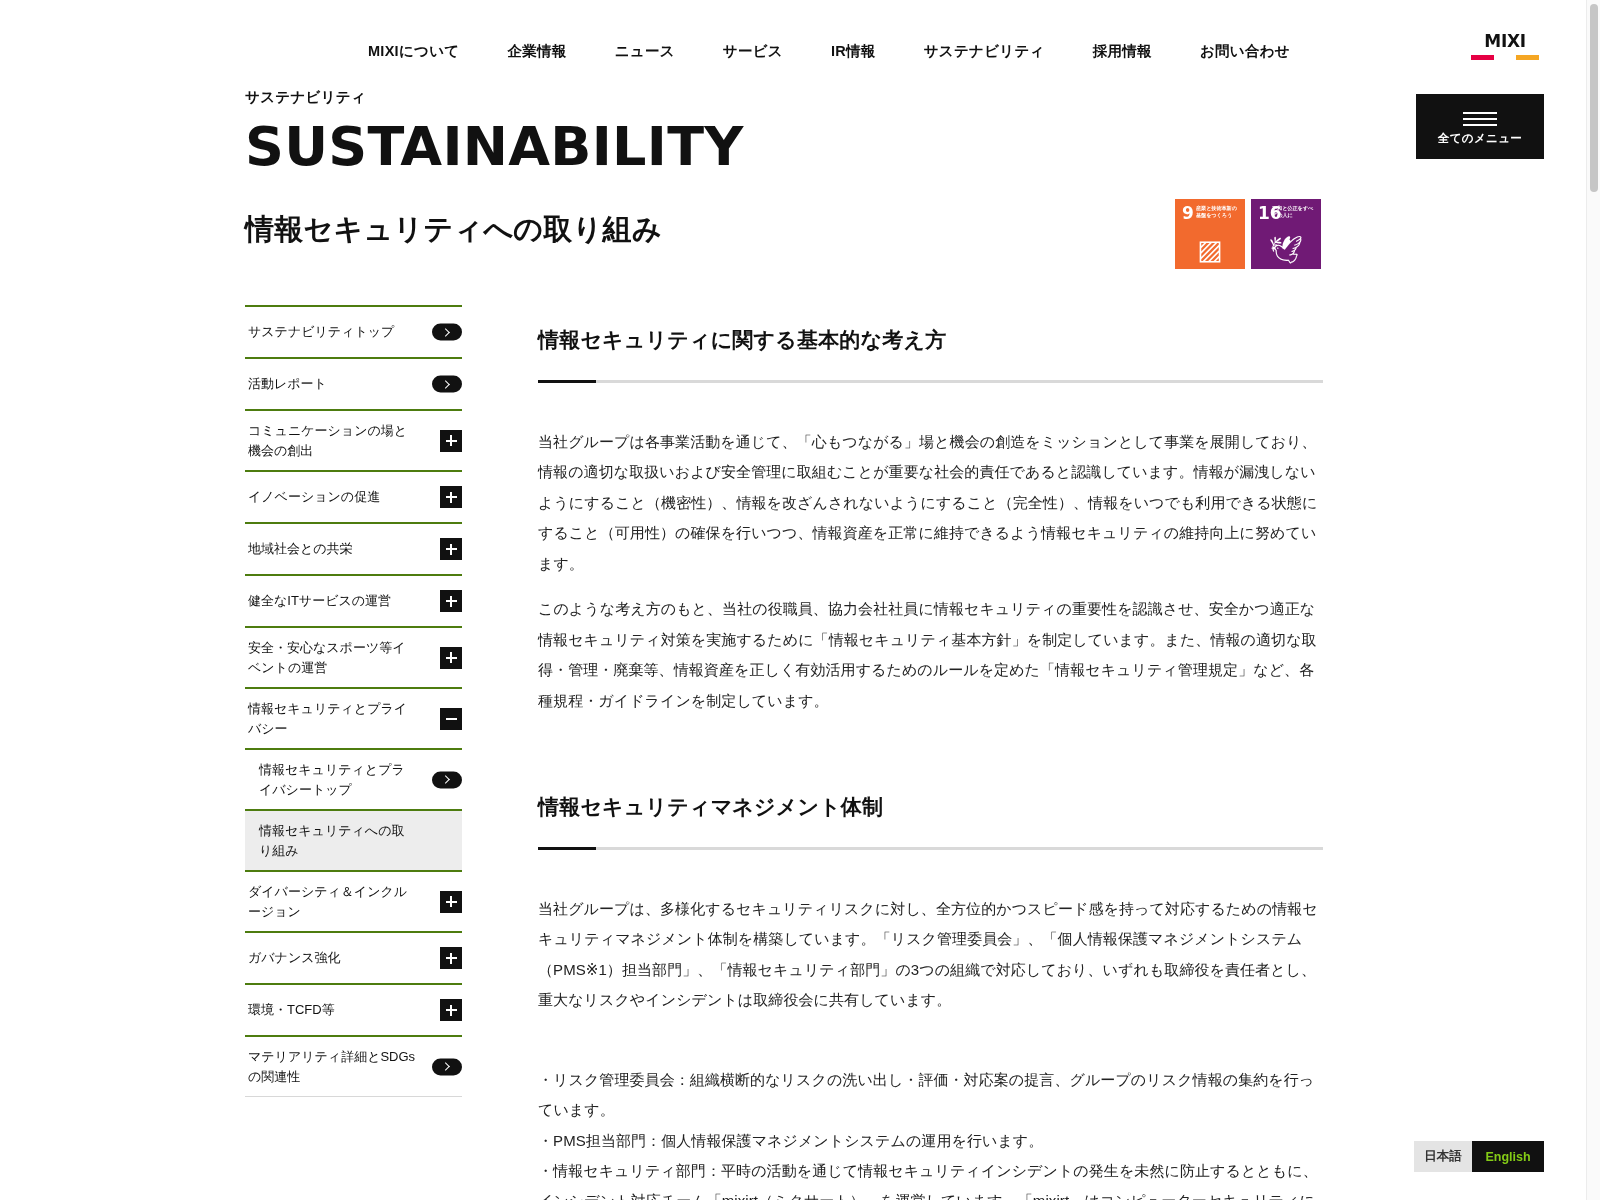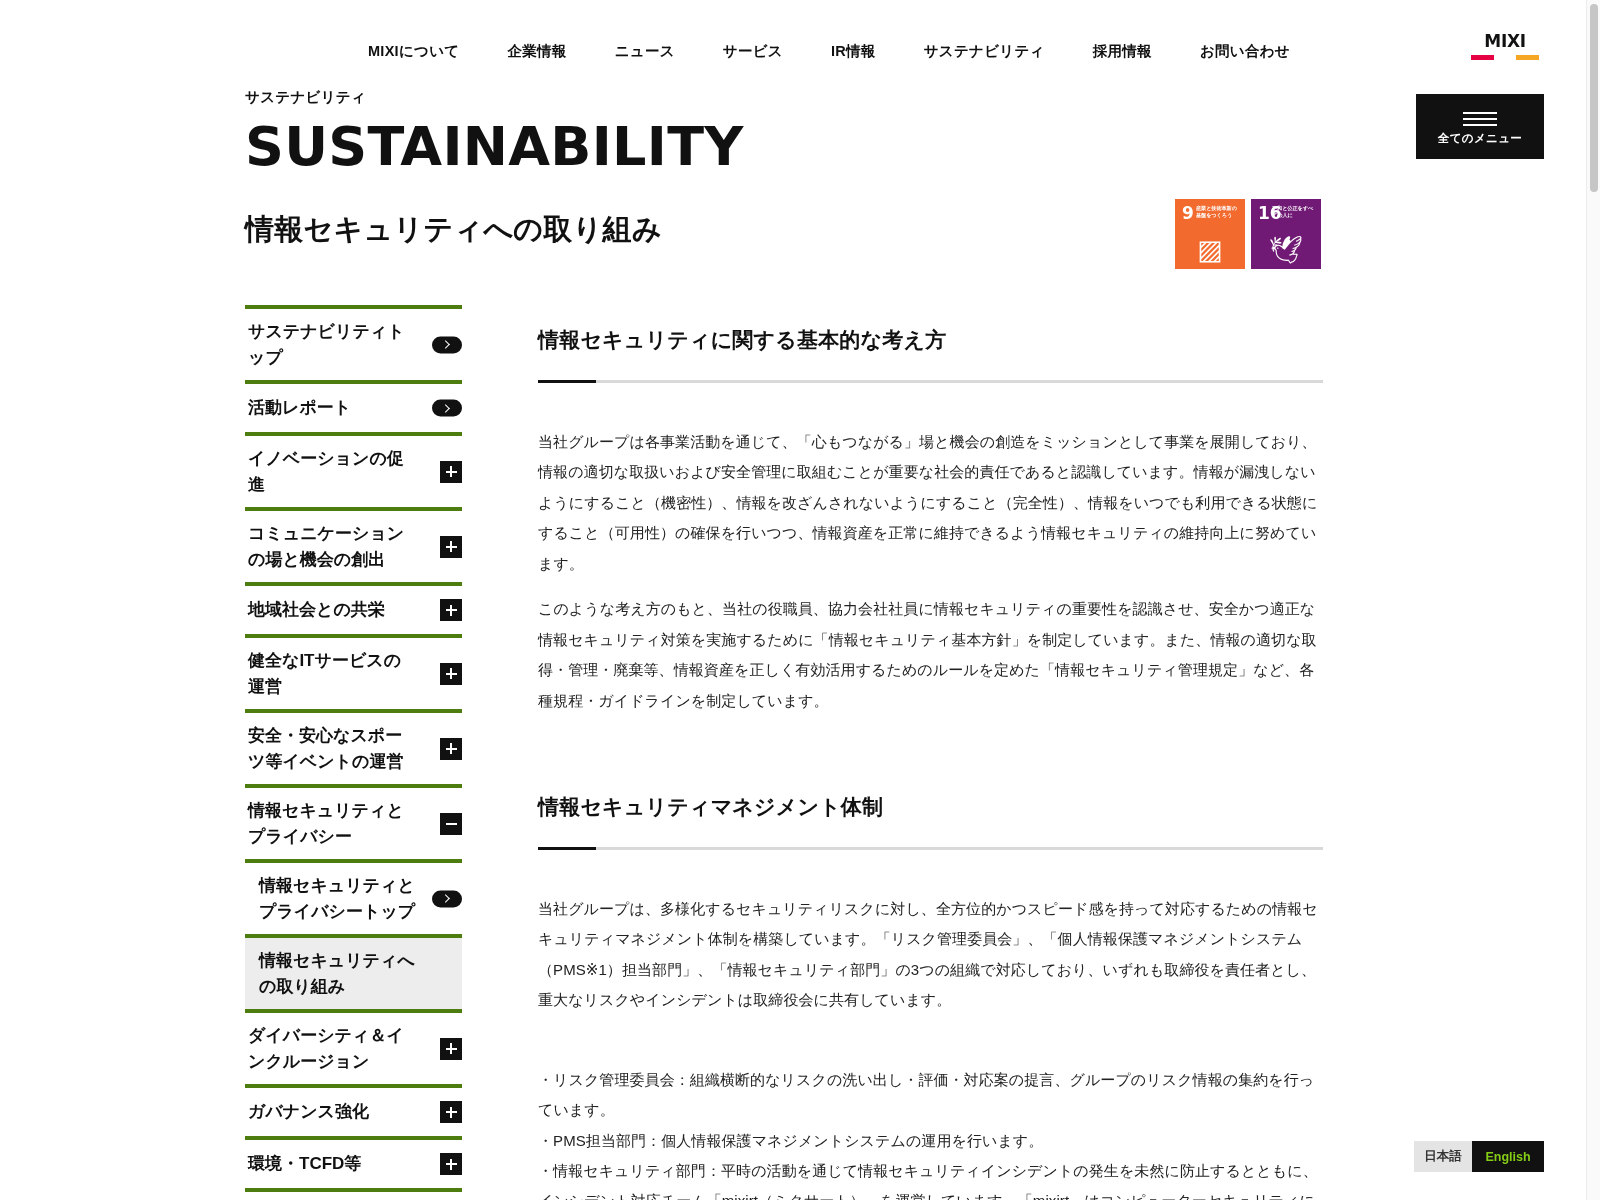--- a/index.html
+++ b/index.html
@@ -166,27 +166,27 @@
 
   
   .sidebar {
     position: absolute;
     left: 245px;
     top: 305px;
     width: 217px;
   }
   .side-item {
     position: relative;
-    border-top: 4px solid #4d7c0f;
+    border-top: 2px solid #4d7c0f;
     min-height: 52px;
     display: flex;
     align-items: center;
     padding: 10px 46px 10px 3px;
-    font-size: 17px;
-    font-weight: bold;
+    font-size: 13px;
+    font-weight: normal;
     line-height: 1.5;
     color: #111;
     cursor: pointer;
   }
   .side-item:last-child { border-bottom: 1px solid #d8d8d8; }
   .side-item.sub { padding-left: 14px; }
   .side-item.active { background: #ededed; }
 
   .arrow-btn {
     position: absolute;
@@ -363,29 +363,29 @@
       <span>サステナビリティトップ</span>
       <span class="arrow-btn"></span>
     </div>
 
     <div class="side-item">
       <span>活動レポート</span>
       <span class="arrow-btn"></span>
     </div>
 
     <div class="side-item">
+      <span>コミュニケーションの場と機会の創出</span>
+      <span class="pm-btn">
+          <i class="h"></i>
+          <i class="v"></i>
+        </span>
+    </div>
+
+    <div class="side-item">
       <span>イノベーションの促進</span>
-      <span class="pm-btn">
-          <i class="h"></i>
-          <i class="v"></i>
-        </span>
-    </div>
-
-    <div class="side-item">
-      <span>コミュニケーションの場と機会の創出</span>
       <span class="pm-btn">
           <i class="h"></i>
           <i class="v"></i>
         </span>
     </div>
 
     <div class="side-item">
       <span>地域社会との共栄</span>
       <span class="pm-btn">
           <i class="h"></i>

